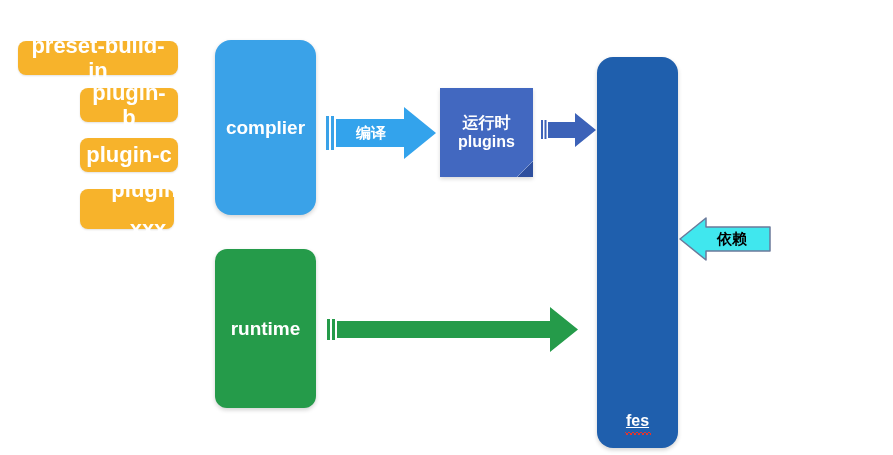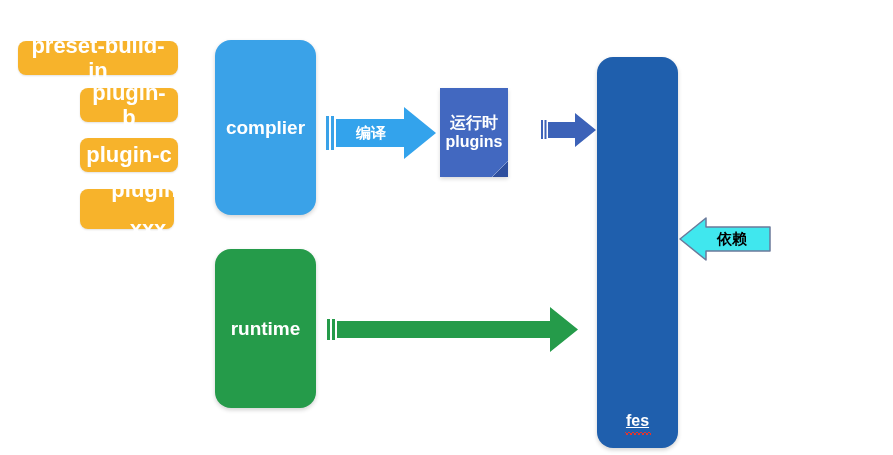--- a/index.html
+++ b/index.html
@@ -161,36 +161,36 @@
 
   <div class="node chip wrap" style="left:80px; top:189px; width:94px; height:40px;">
     <span>plugin-</span>
     <span class="underline">xxx</span>
   </div>
 
   <div class="node pillar pillar-complier" style="left:215px; top:40px; width:101px; height:175px;">
     <span>complier</span>
   </div>
 
-  <div class="node pillar pillar-runtime" style="left:215px; top:249px; width:101px; height:159px;">
+  <div class="node pillar pillar-runtime" style="left:215px; top:249px; width:101px; height:159px;border-radius:12px;">
     <span>runtime</span>
   </div>
 
   <div class="arrow-wrap" style="left:326px; top:107px; width:110px; height:52px;">
     <svg width="110" height="52" viewBox="0 0 110 52" aria-hidden="true">
       <rect x="0" y="9" width="3" height="34" fill="#3aa2e8"></rect>
       <rect x="5" y="9" width="3" height="34" fill="#3aa2e8"></rect>
       <path d="M10,12 L78,12 L78,0 L110,26 L78,52 L78,40 L10,40 Z" fill="#33a3ec"></path>
     </svg>
   </div>
   <div class="arrow-label label-white" style="left:340px; top:119px; width:62px; height:28px;">
     <span>编译</span>
   </div>
 
-  <div class="node note" style="left:440px; top:88px; width:68px; height:89px;">
+  <div class="node note" style="left:440px; top:88px; width:93px; height:89px;">
     <span>运行时</span>
     <span>plugins</span>
     <span class="fold">
       <span class="fold-inner"></span>
     </span>
   </div>
 
   <div class="arrow-wrap" style="left:541px; top:113px; width:55px; height:34px;">
     <svg width="55" height="34" viewBox="0 0 55 34" aria-hidden="true">
       <rect x="0" y="7" width="2" height="19" fill="#3c62b8"></rect>

